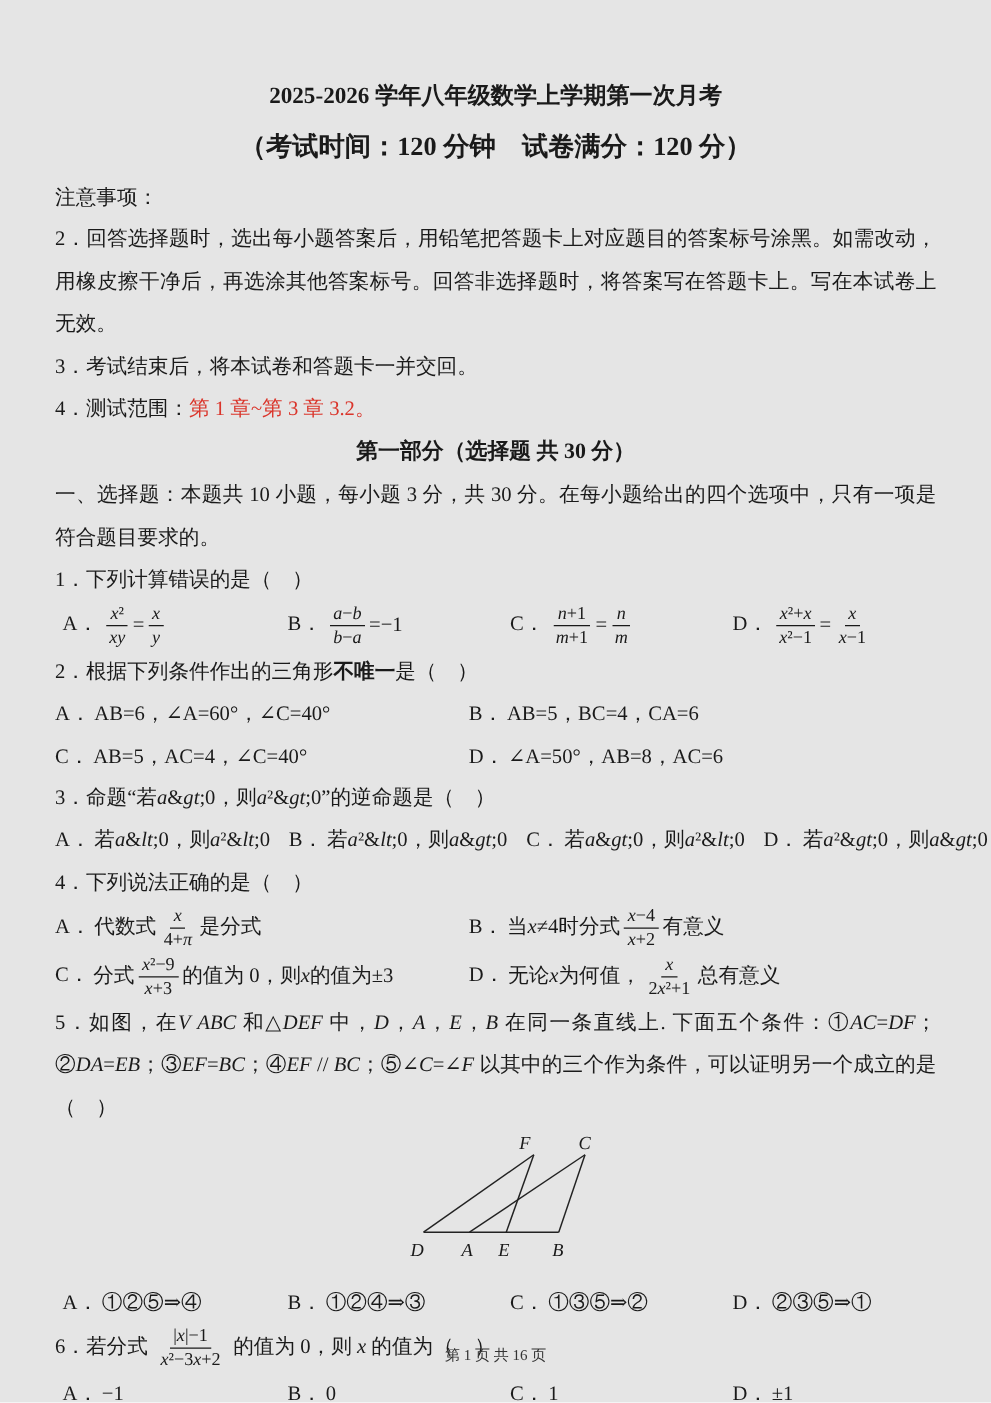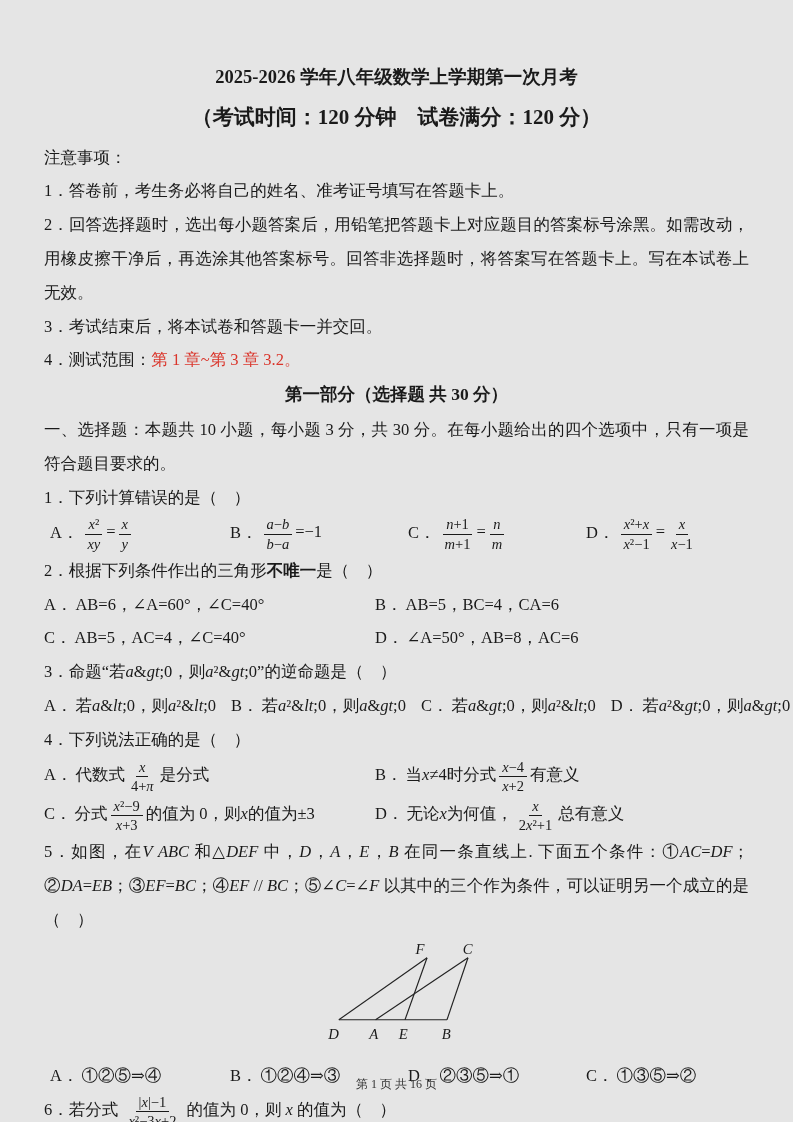--- a/index.html
+++ b/index.html
@@ -47,21 +47,20 @@
 </style>
 </head>
 <body>
 
 <div class="page">
   <div class="title">2025-2026 学年八年级数学上学期第一次月考</div>
   <div class="subtitle">（考试时间：120 分钟　试卷满分：120 分）</div>
 
   <div class="notice-heading">注意事项：</div>
   <div id="notice-list">
-      <div class="notice-item">1．答卷前，考生务必将自己的姓名、准考证号填写在答题卡上。</div>
       <div class="notice-item">2．回答选择题时，选出每小题答案后，用铅笔把答题卡上对应题目的答案标号涂黑。如需改动，用橡皮擦干净后，再选涂其他答案标号。回答非选择题时，将答案写在答题卡上。写在本试卷上无效。</div>
       <div class="notice-item">3．考试结束后，将本试卷和答题卡一并交回。</div>
       <div class="notice-item">4．测试范围：<span class="red" style="color: rgb(218, 53, 43);">第 1 章~第 3 章 3.2。</span></div>
     </div>
 
   <div class="section-heading">第一部分（选择题 共 30 分）</div>
   <div class="intro">一、选择题：本题共 10 小题，每小题 3 分，共 30 分。在每小题给出的四个选项中，只有一项是符合题目要求的。</div>
 
   <div id="questions">
       <div class="question">
@@ -150,22 +149,22 @@
         <text x="69" y="93">E</text>
         <text x="110" y="93">B</text>
         <text x="85" y="12">F</text>
         <text x="130" y="12">C</text>
       </g>
     </svg>
   </div>
 <div class="options cols4">
           <div class="option"><span class="olabel">A．</span>①②⑤⇒④</div>
           <div class="option"><span class="olabel">B．</span>①②④⇒③</div>
+          <div class="option"><span class="olabel">C．</span>①③⑤⇒②</div>
           <div class="option"><span class="olabel">D．</span>②③⑤⇒①</div>
-          <div class="option"><span class="olabel">C．</span>①③⑤⇒②</div>
         </div>
       </div>
       <div class="question">
         <div class="stem">6．若分式 <span class="frac">
             <span class="num">|<i>x</i>|−1</span>
             <span class="den"><i>x</i>²−3<i>x</i>+2</span>
           </span> 的值为 0，则 <i>x</i> 的值为（　）</div>
         <div class="options cols4">
           <div class="option"><span class="olabel">A．</span>−1</div>
           <div class="option"><span class="olabel">B．</span>0</div>

